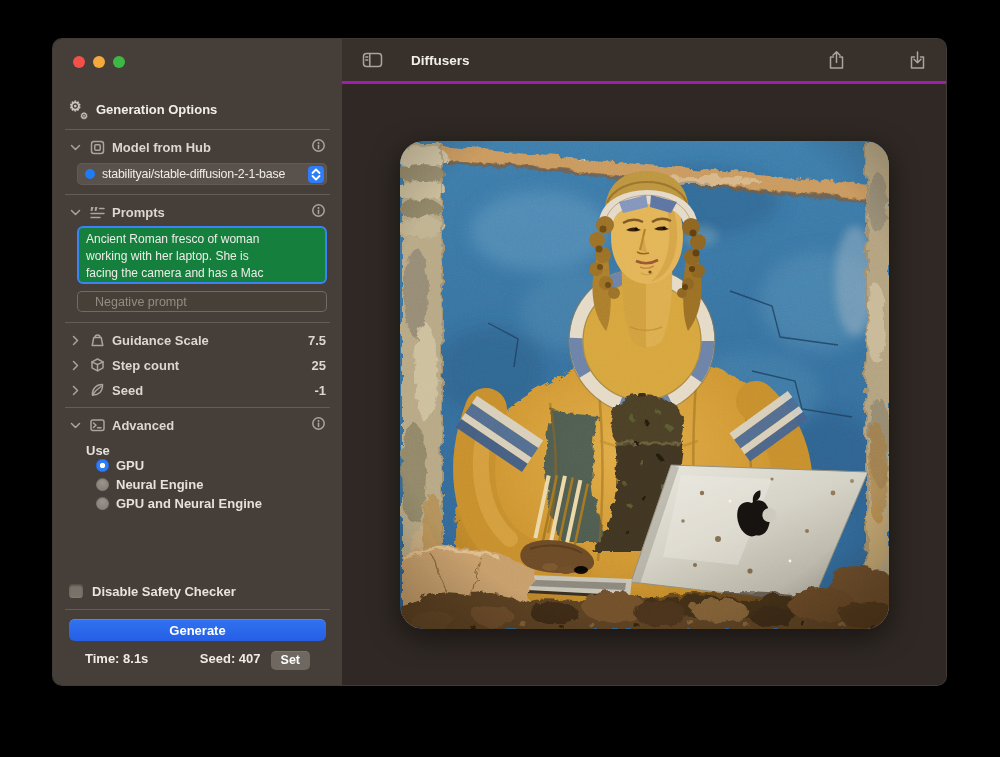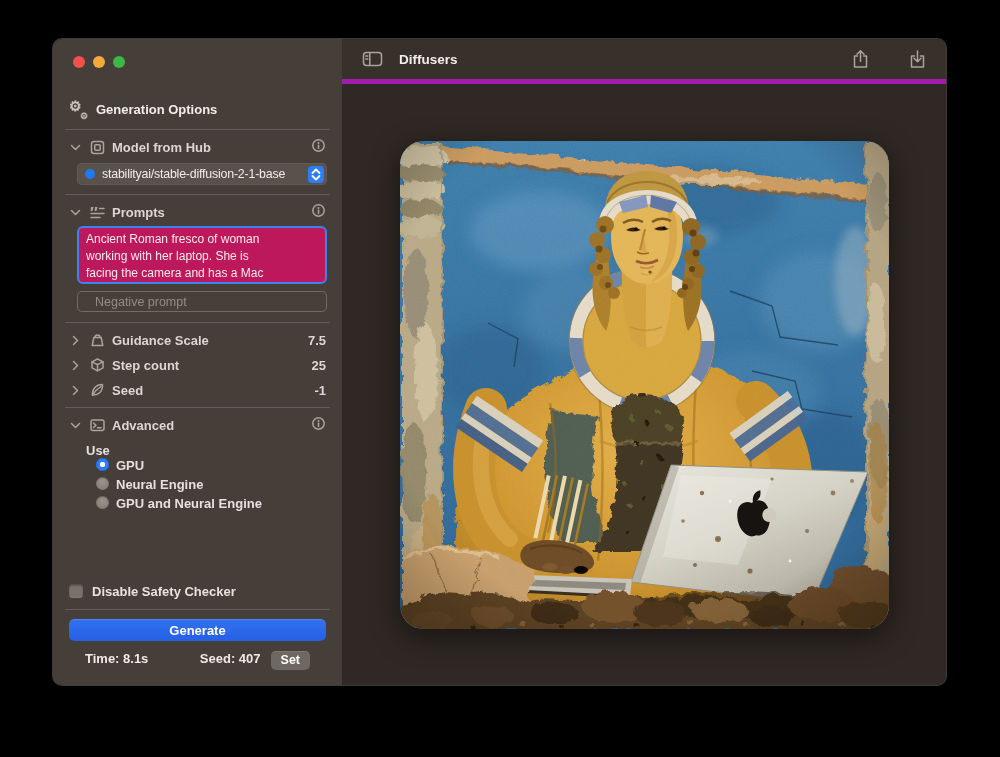--- a/index.html
+++ b/index.html
@@ -34,52 +34,52 @@
   .srow .rvalue{color:#dcd7d2;font-weight:600;margin-left:12px;}
   .icon-stroke{stroke:#aba49d;fill:none;stroke-width:1.5;stroke-linecap:round;stroke-linejoin:round;}
 
   .model-select{display:flex;align-items:center;gap:7px;background:#59514b;border-radius:5px;
     height:22px;margin:8px 3px 0 12px;padding:0 3px 0 8px;box-shadow:inset 0 0 0 .5px rgba(255,255,255,.12);}
   .bluedot{width:10px;height:10px;border-radius:50%;background:#1f7bf4;flex:none;}
   .model-text{flex:1;color:#f0ece8;font-size:12.4px;white-space:nowrap;overflow:hidden;letter-spacing:-.2px;}
   .stepper{width:16px;height:17px;background:#2e7cf6;border-radius:4px;display:flex;align-items:center;
     justify-content:center;flex:none;}
 
-  .prompt-area{display:block;width:calc(100% - 15px);margin:6px 3px 0 12px;height:58px;background:#be185d;
+  .prompt-area{display:block;width:calc(100% - 15px);margin:6px 3px 0 12px;height:58px;background:#15803d;
     border:2px solid #3b82f7;border-radius:6px;color:#f0ece8;font-family:"Liberation Sans",sans-serif;
     font-size:12px;line-height:1.4;padding:3px 7px;resize:none;outline:none;overflow:hidden;}
   .neg-input{display:block;width:calc(100% - 15px);margin:7px 3px 0 12px;height:21px;background:#474039;
     border:1px solid rgba(255,255,255,.22);border-radius:5px;color:#f0ece8;
     font-family:"Liberation Sans",sans-serif;font-size:12.5px;padding:0 17px;outline:none;}
   .neg-input::placeholder{color:#938c85;}
 
   .use-row{display:flex;margin:9px 0 0 21px;font-size:13px;color:#e6e1dc;font-weight:600;flex-direction:column;}
   .use-label{width:26px;padding-top:1px;}
   .radio-col{margin-left:10px;display:flex;flex-direction:column;gap:5px;}
-  .radio-row{display:flex;align-items:flex-start;gap:7px;height:14px;}
+  .radio-row{display:flex;align-items:center;gap:7px;height:14px;}
   .radio{width:13px;height:13px;border-radius:50%;background:radial-gradient(circle at 50% 35%,#9b948c,#7f786f);
     box-shadow:inset 0 1px 1px rgba(0,0,0,.25);flex:none;}
   .radio.sel{background:radial-gradient(circle,#fff 0 2.4px,#2e7cf6 3px);box-shadow:inset 0 0 0 .5px #1b5fd0;}
 
   .bottom-block{position:absolute;left:12px;right:12px;bottom:15px;}
   .check-row{display:flex;gap:9px;margin:8px 4px 10px;color:#e8e3de;font-weight:600;font-size:13px;}
   .checkbox{width:14px;height:14px;border-radius:3.5px;background:#7a7269;
     box-shadow:inset 0 1.5px 2px rgba(0,0,0,.35), inset 0 -1px 1px rgba(255,255,255,.08);flex:none;}
   .generate-btn{display:block;width:calc(100% - 8px);margin:9px 4px 0;height:22px;border-radius:6px;
     background:linear-gradient(#3173f0,#255fe6);color:#fff;font-weight:bold;font-size:13px;
     box-shadow:inset 0 .5px 0 rgba(255,255,255,.3);}
   .status-row{display:flex;align-items:flex-start;margin:10px 20px 0;color:#efeae6;font-weight:bold;font-size:13px;}
   .status-row .spacer{flex:1;}
   .set-btn{margin-left:10px;background:#6f6861;border-radius:5px;padding:2px 10px 3px;color:#fff;
     font-weight:bold;font-size:12.5px;box-shadow:inset 0 .5px 0 rgba(255,255,255,.18);}
 
   
   .main{flex:1;display:flex;flex-direction:column;min-width:0;}
-  .toolbar{height:45px;flex:none;background:#37302b;border-bottom:5px solid #a21caf;display:flex;
-    align-items:center;padding:0 20px;gap:16px;}
+  .toolbar{height:45px;flex:none;background:#37302b;border-bottom:3px solid #a21caf;display:flex;
+    align-items:center;padding:0 20px;gap:28px;}
   .toolbar-title{color:#f2eeea;font-weight:bold;font-size:13.5px;}
   .toolbar .spacer{flex:1;}
   .tb-icon{display:flex;align-items:center;justify-content:center;}
   .tb-gap{width:8px;}
   .content{flex:1;display:flex;align-items:center;justify-content:center;background:#2f2824;}
   .image-frame{width:489px;height:488px;border-radius:24px;overflow:hidden;flex:none;
     box-shadow:0 8px 28px rgba(0,0,0,.5);}
 </style>
 </head>
 <body>

